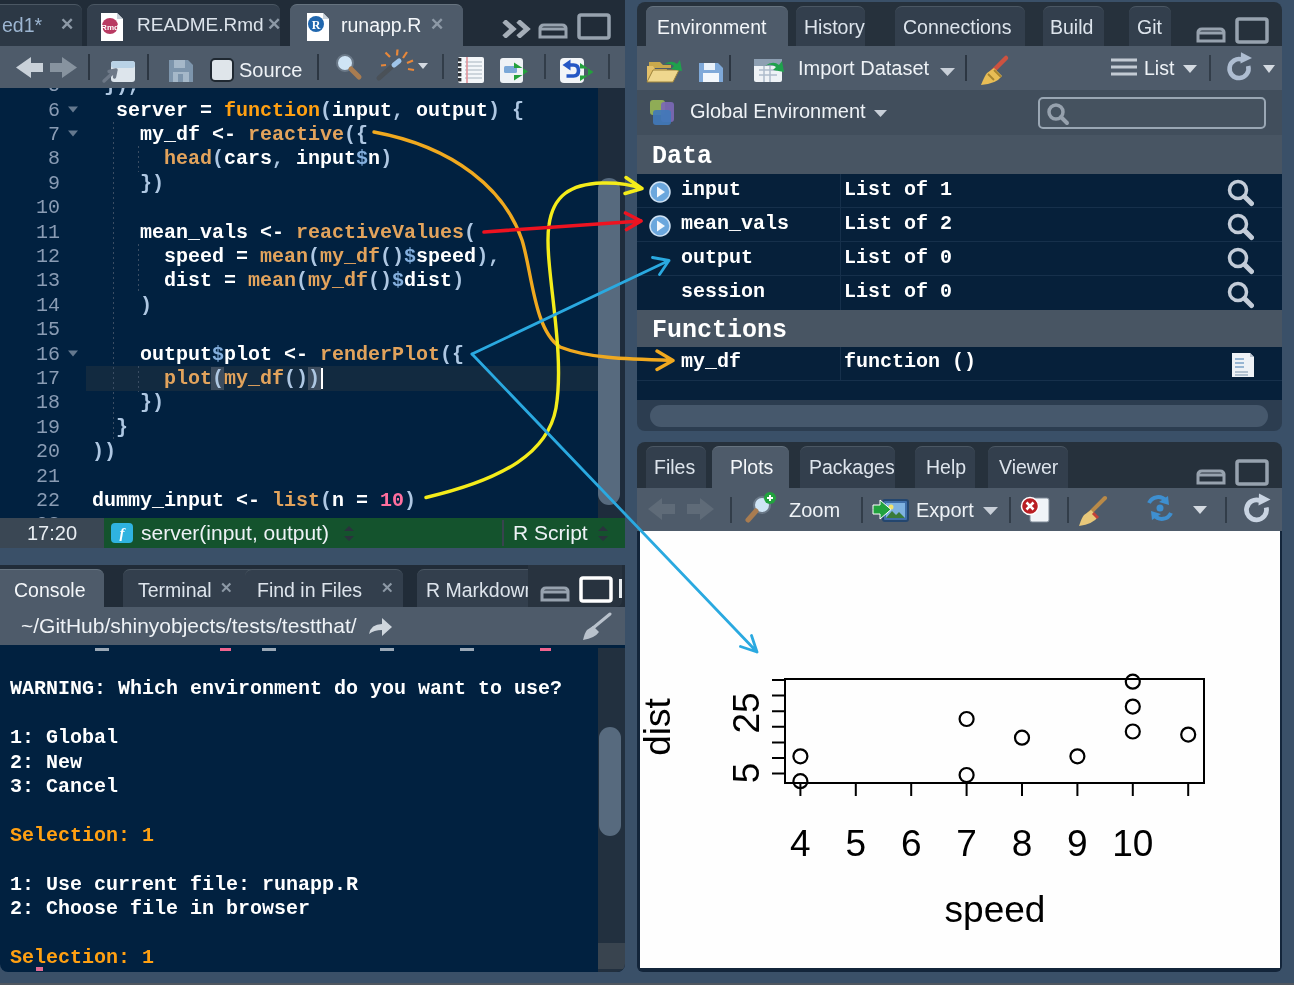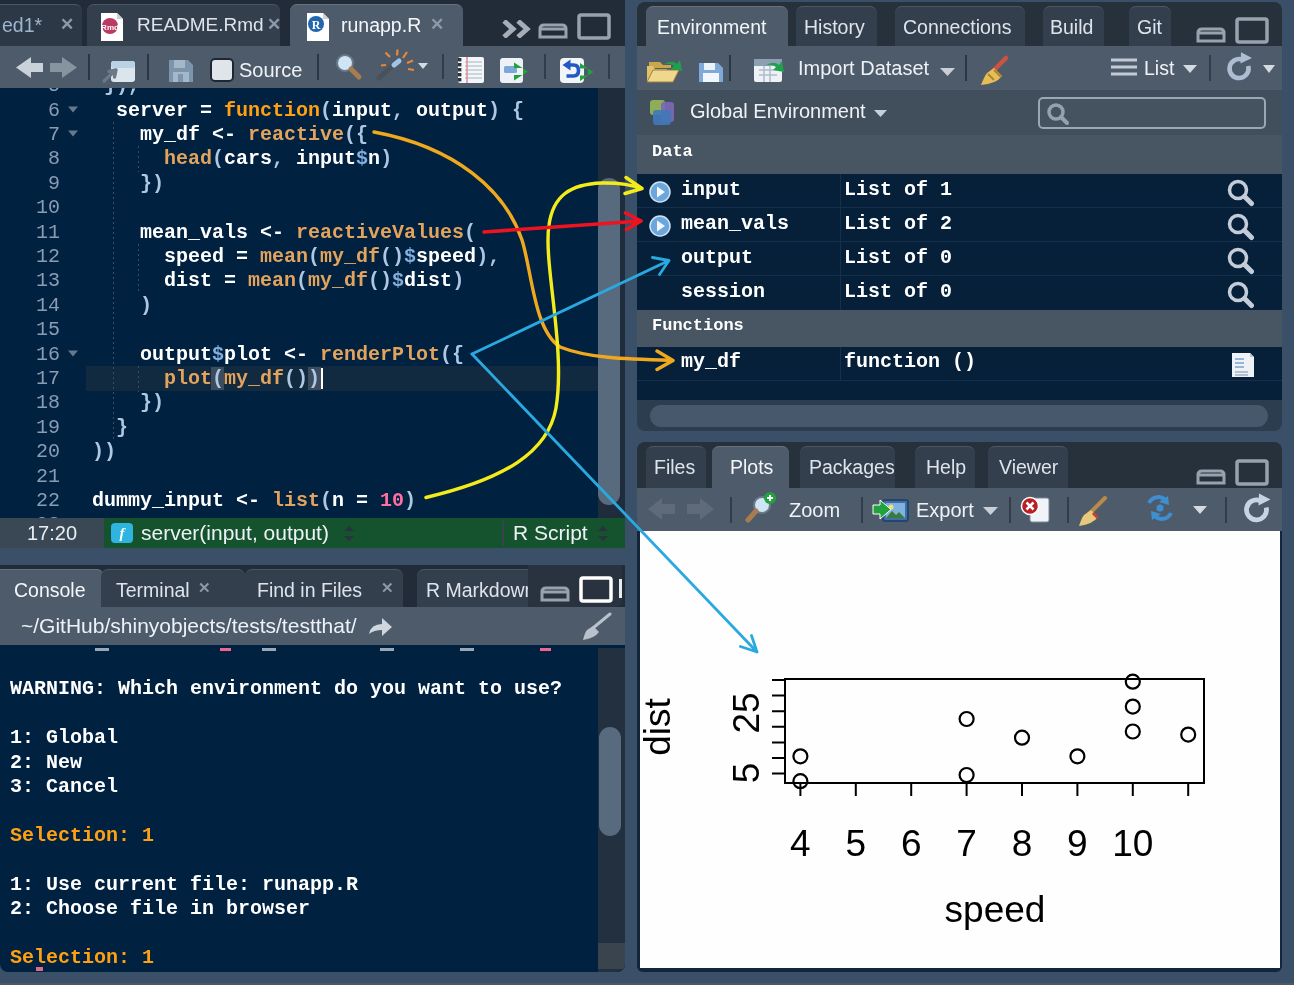--- a/index.html
+++ b/index.html
@@ -17,21 +17,21 @@
 .toolbar { background:#4e5b6a; }
 .w { color:#ffffff; }
 .o { color:#ffa012; }
 .t { color:#e2a35c; }
 .p { color:#aec7e2; }
 .d { color:#84afdd; }
 .n { color:#ff6f9e; }
 .codeline { position:absolute; left:92px; height:25px; line-height:25px; }
 .gnum { position:absolute; width:60px; text-align:right; height:25px; line-height:25px; color:#8a9cb4; font-family:"Liberation Mono",monospace; font-weight:normal; font-size:20px; }
 .conline { position:absolute; left:10px; height:24px; line-height:24px; }
-.ehdr { position:absolute; left:652px; color:#fff; font-size:17px; }
+.ehdr { position:absolute; left:652px; color:#fff; font-size:25px; }
 svg { display:block; }
 </style>
 </head>
 <body>
 <div id="app">
 
 <div class="abs" id="src-pane" style="left:0; top:0; width:625px; height:548px;">
 
   <div class="abs tabstrip" style="left:0; top:0; width:625px; height:46px; background:#212c38;"></div>
 
@@ -215,21 +215,21 @@
           <path d="M2 6 l5 -5 l5 5 z M2 11 l5 5 l5 -5 z" fill="#2a333d"></path>
         </svg>
   </div>
 </div>
 
 <div class="abs" id="console-pane" style="left:0; top:565px; width:625px; height:407px;">
   <div class="abs tabstrip" style="left:0; top:0; width:625px; height:42px; background:#212c38;"></div>
   <div class="tab active" style="left:0; width:104px; height:38px; border-radius:0 7px 0 0;">
     <span class="tablabel" style="left:14px;">Console</span>
   </div>
-  <div class="tab" style="left:101px; width:144px; height:38px;">
+  <div class="tab" style="left:123px; width:144px; height:38px;">
     <span class="tablabel" style="left:15px;">Terminal</span>
     <span class="tablabel tabx" style="left:97px; font-size:15px;">✕</span>
   </div>
   <div class="tab" style="left:245px; width:158px; height:38px;">
     <span class="tablabel" style="left:12px;">Find in Files</span>
     <span class="tablabel tabx" style="left:136px; font-size:15px;">✕</span>
   </div>
   <div class="tab" style="left:417px; width:150px; height:38px;">
     <span class="tablabel" style="left:9px;">R Markdown</span>
   </div>
@@ -277,21 +277,21 @@
     <div class="abs" style="left:598px; top:298px; width:27px; height:26px; background:#39444f;"></div>
     <div class="abs" style="left:599px; top:82px; width:22px; height:109px; background:#576a7e; border-radius:11px;"></div>
   </div>
 </div>
 
 <div class="abs" id="env-pane" style="left:637px; top:2px; width:645px; height:429px;">
   <div class="abs tabstrip" style="left:0; top:0; width:645px; height:44px; border-radius:8px 8px 0 0;"></div>
   <div class="tab active" style="left:9px; width:142px; height:40px;">
         <span class="tablabel" style="left:11px;">Environment</span>
       </div>
-  <div class="tab" style="left:159px; width:81px; height:40px;">
+  <div class="tab" style="left:159px; width:69px; height:40px;">
         <span class="tablabel" style="left:8px;">History</span>
       </div>
   <div class="tab" style="left:258px; width:130px; height:40px;">
         <span class="tablabel" style="left:8px;">Connections</span>
       </div>
   <div class="tab" style="left:406px; width:61px; height:40px;">
         <span class="tablabel" style="left:7px;">Build</span>
       </div>
   <div class="tab" style="left:492px; width:42px; height:40px;">
         <span class="tablabel" style="left:8px;">Git</span>

